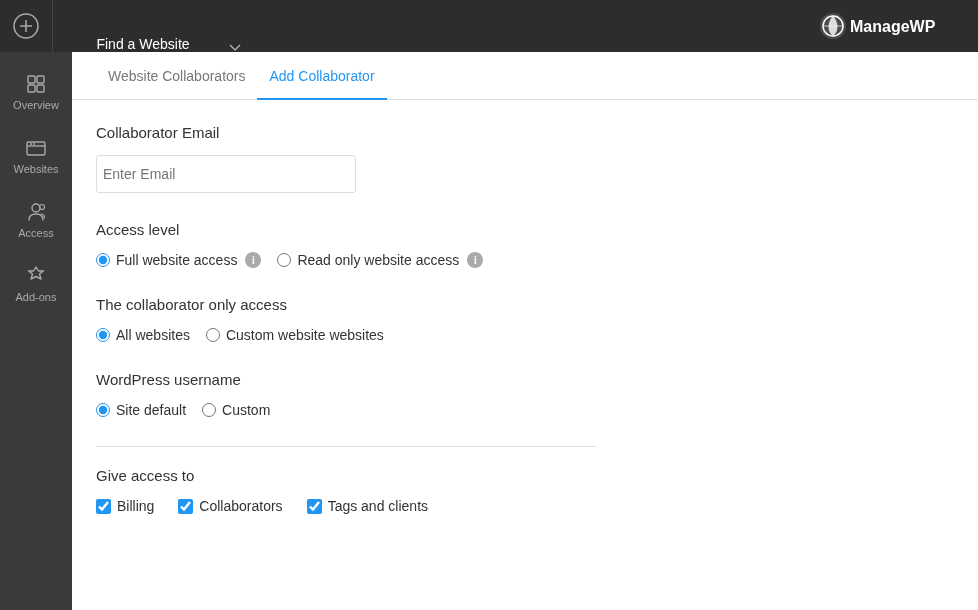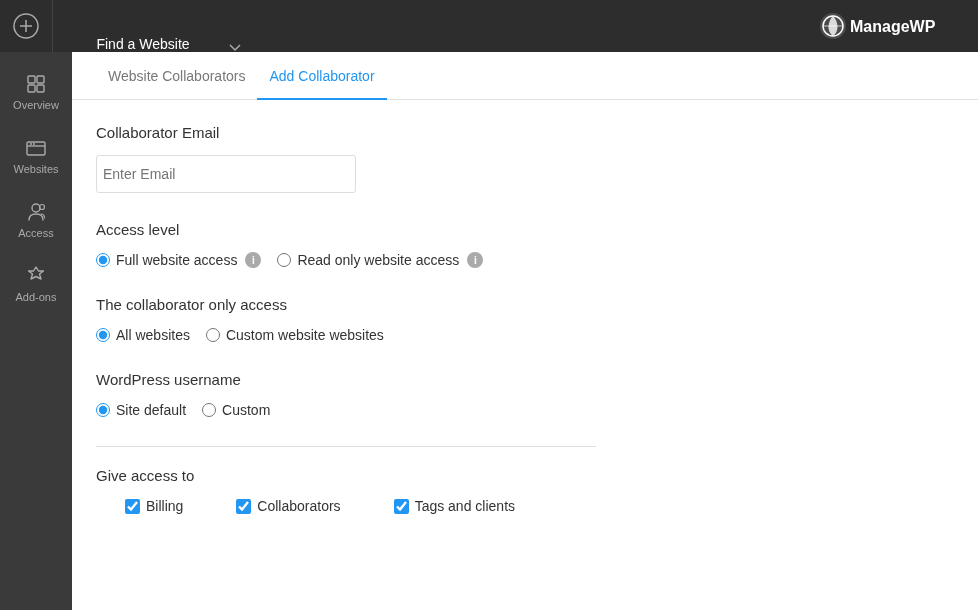--- a/index.html
+++ b/index.html
@@ -64,21 +64,21 @@
     .radio-item input[type=radio] { accent-color: #2196f3; width: 14px; height: 14px; cursor: pointer; }
 
     .info-icon {
       display: inline-flex; align-items: center; justify-content: center;
       width: 16px; height: 16px; border-radius: 50%; background: #aaa; color: #fff; font-size: 10px; cursor: pointer; font-style: normal; font-weight: bold; margin-left: 2px;
     }
 
     .divider-h { border: none; border-top: 1px solid #e0e0e0; margin: 8px 0 20px; width: 500px; }
 
     .checkbox-group { display: flex; gap: 24px; align-items: center; flex-wrap: wrap; }
-    .checkbox-item { display: flex; align-items: center; gap: 6px; font-size: 14px; color: #333; cursor: pointer; margin-left: 29px; }
+    .checkbox-item { display: flex; align-items: center; gap: 6px; font-size: 14px; color: #333; cursor: pointer; }
     .checkbox-item input[type=checkbox] { accent-color: #2196f3; width: 15px; height: 15px; cursor: pointer; }
   </style>
 </head>
 <body>
 
 <div class="topbar">
   <div class="topbar-add-btn">
     <svg viewBox="0 0 28 28" fill="none" xmlns="http://www.w3.org/2000/svg">
       <circle cx="14" cy="14" r="12" stroke="#aaa" stroke-width="1.5" fill="none"></circle>
       <line x1="14" y1="8" x2="14" y2="20" stroke="#aaa" stroke-width="1.5"></line>

